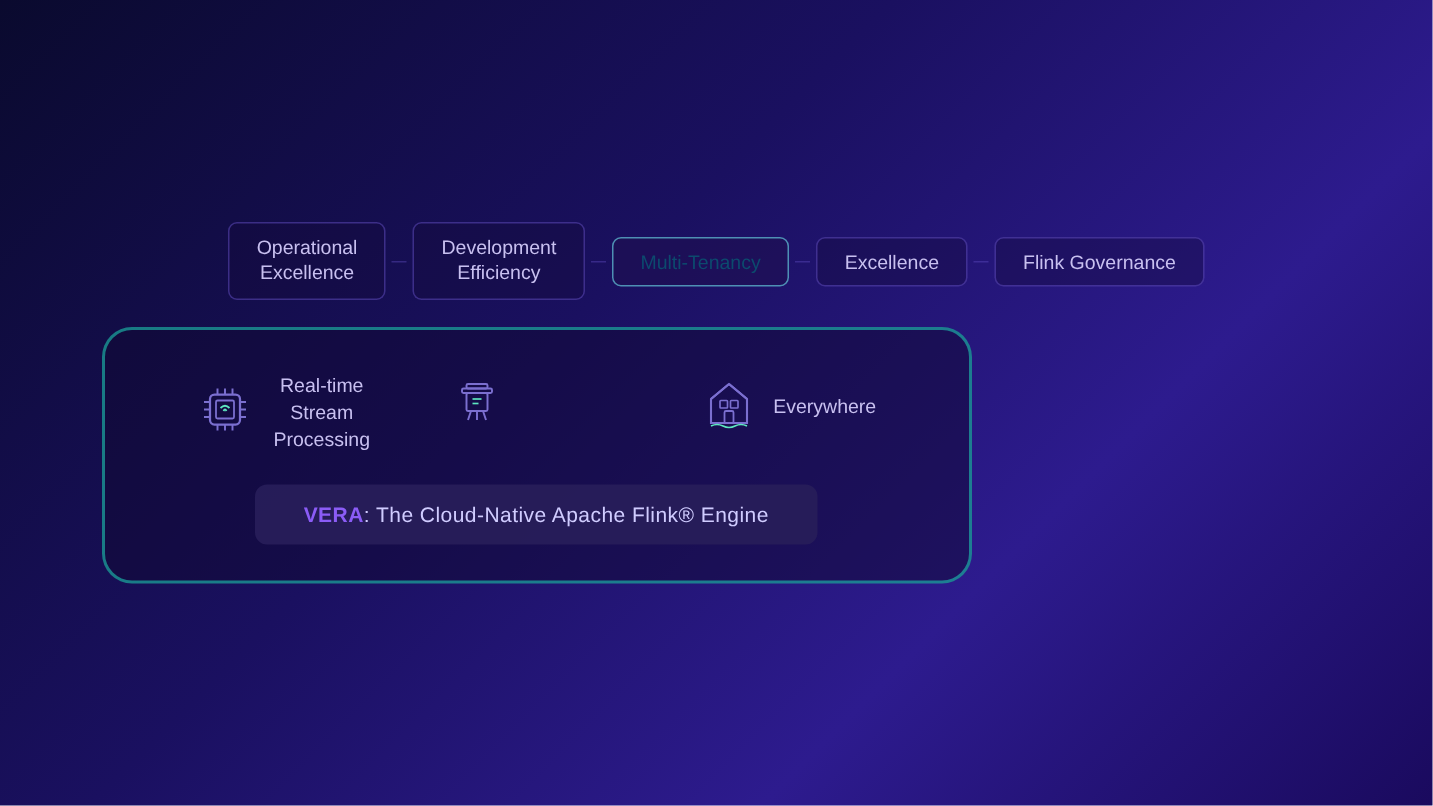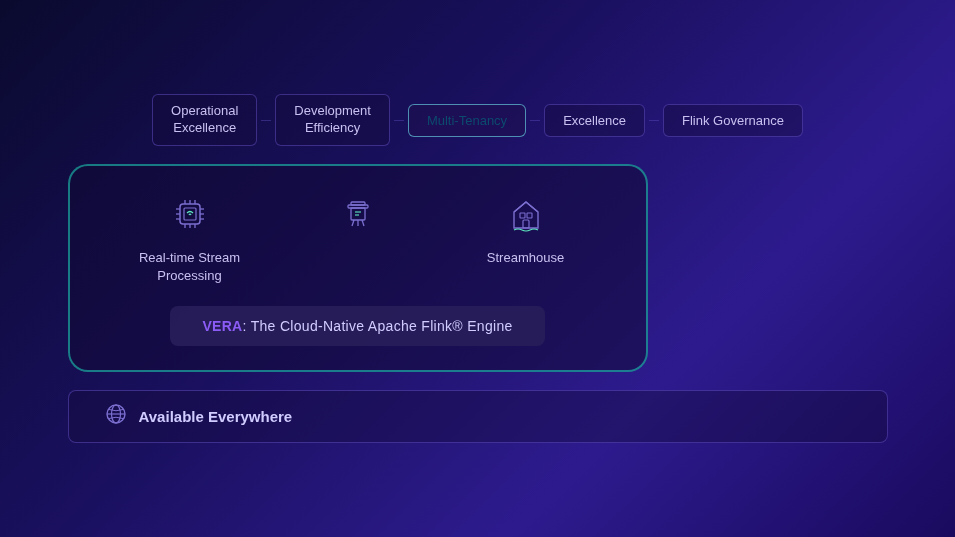--- a/index.html
+++ b/index.html
@@ -71,21 +71,21 @@
     
     .items-row {
       display: flex;
       align-items: flex-start;
       gap: 48px;
       justify-content: center;
     }
 
     .item {
       display: flex;
-      flex-direction: column;
+      flex-direction: row;
       align-items: center;
       gap: 10px;
       width: 120px;
     }
 
     .item-icon {
       color: #7b6fd0;
       font-size: 32px;
       line-height: 1;
     }
@@ -218,37 +218,25 @@
             <path d="M20 8 L8 18" stroke="#7b6fd0" stroke-width="1.4"></path>
 
             <rect x="17" y="26" width="6" height="8" rx="1" stroke="#7b6fd0" stroke-width="1.2"></rect>
 
             <rect x="14" y="19" width="5" height="5" rx="0.5" stroke="#7b6fd0" stroke-width="1.1"></rect>
             <rect x="21" y="19" width="5" height="5" rx="0.5" stroke="#7b6fd0" stroke-width="1.1"></rect>
 
             <path d="M8 36 Q12 34 16 36 Q20 38 24 36 Q28 34 32 36" stroke="#5de8c0" stroke-width="1.1" fill="none"></path>
           </svg>
         </div>
-        <div class="item-label">Streamhouse</div>
+        <div class="item-label">Everywhere</div>
       </div>
 
     </div>
 
     <div class="vera-bar">
       <span class="vera">VERA</span><span>: The Cloud-Native Apache Flink®  Engine</span>
     </div>
 
   </div>
 
-  <div class="available-pill">
-    <span class="globe-icon">
-      <svg width="22" height="22" viewBox="0 0 22 22" fill="none" xmlns="http://www.w3.org/2000/svg">
-        <circle cx="11" cy="11" r="9" stroke="#7b6fd0" stroke-width="1.4"></circle>
-        <ellipse cx="11" cy="11" rx="4.5" ry="9" stroke="#7b6fd0" stroke-width="1.2"></ellipse>
-        <line x1="2" y1="11" x2="20" y2="11" stroke="#7b6fd0" stroke-width="1.2"></line>
-        <path d="M4 6.5 Q11 9 18 6.5" stroke="#7b6fd0" stroke-width="1.0" fill="none"></path>
-        <path d="M4 15.5 Q11 13 18 15.5" stroke="#7b6fd0" stroke-width="1.0" fill="none"></path>
-      </svg>
-    </span>
-    <span>Available Everywhere</span>
-  </div>
 
 </div>
 
 </body></html>

